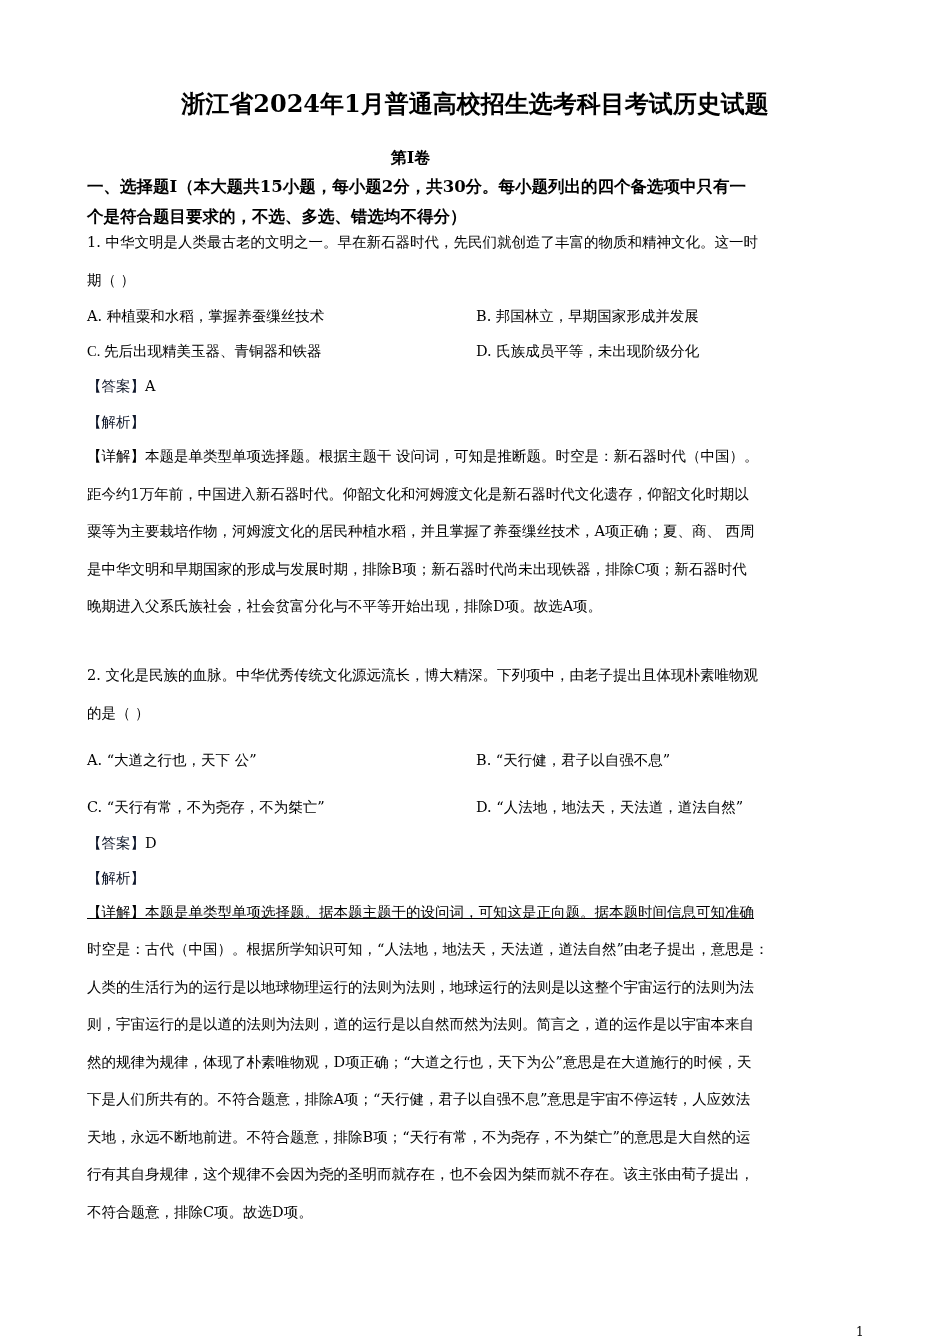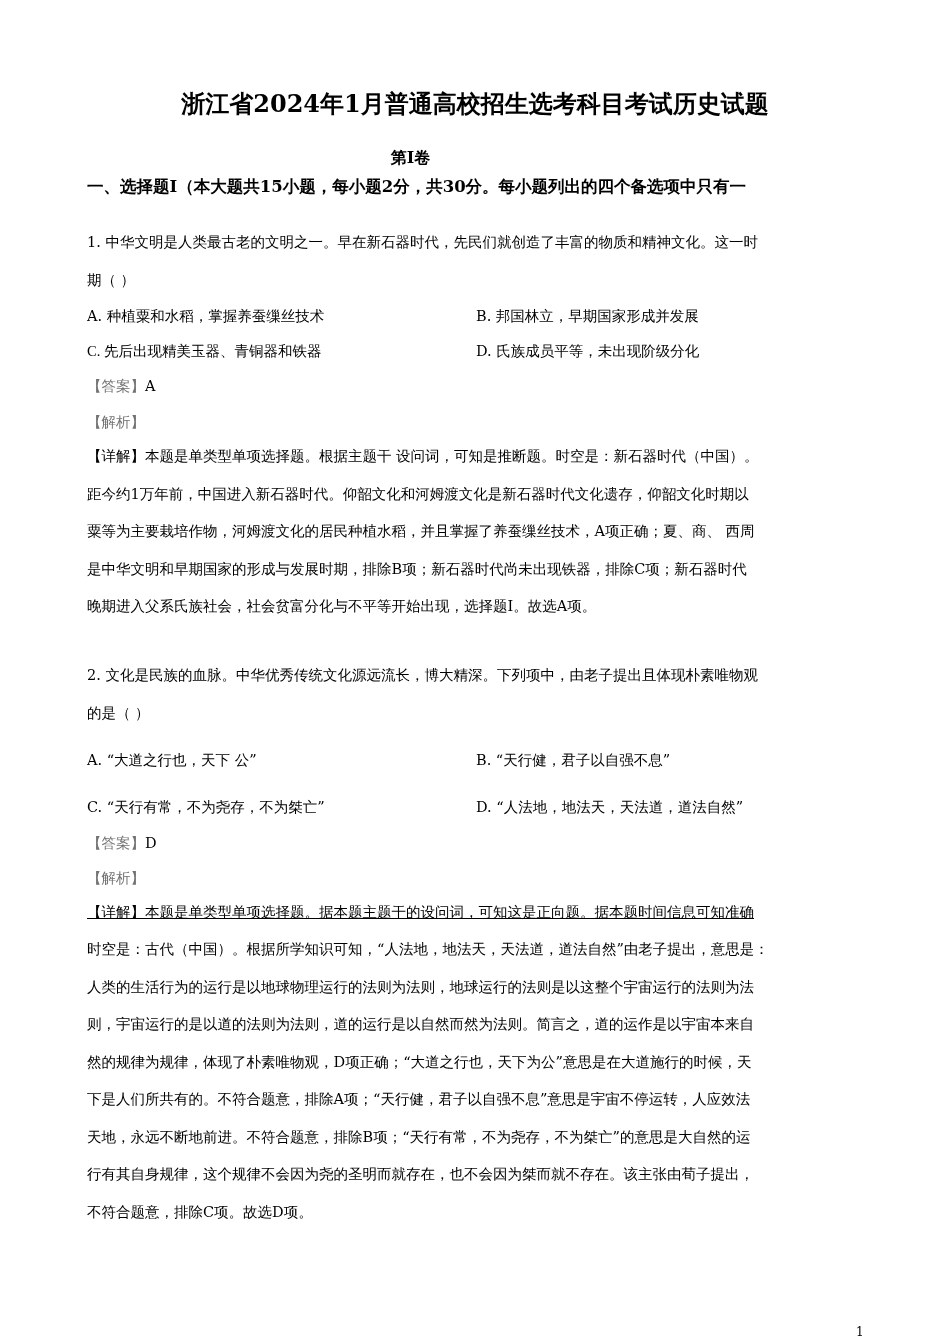--- a/index.html
+++ b/index.html
@@ -48,37 +48,38 @@
       font-weight: bold;
     }
     .line {
       left: 87px;
       font-size: 14.5px;
     }
     .opt {
       font-size: 14.5px;
     }
     .label-blue {
-      color: #737373;
+      color: #0f172a;
     }
     .page-number {
       left: 856px;
       top: 1325px;
       font-size: 12px;
     }
   </style>
 </head>
 <body>
 
 <div class="page">
 
   <div class="abs title">浙江省2024年1月普通高校招生选考科目考试历史试题</div>
   <div class="abs volume">第Ⅰ卷</div>
 
   <div class="abs section-line" style="top:176px;">一、选择题Ⅰ（本大题共15小题，每小题2分，共30分。每小题列出的四个备选项中只有一</div>
+  <div class="abs section-line" style="top:206px;">个是符合题目要求的，不选、多选、错选均不得分）</div>
 
   <div>
     <div class="abs line" style="top:233px;">1. 中华文明是人类最古老的文明之一。早在新石器时代，先民们就创造了丰富的物质和精神文化。这一时</div>
     <div class="abs line" style="top:271px;">期（    ）</div>
 
     <div class="abs opt" style="left:87px; top:307px;">A. 种植粟和水稻，掌握养蚕缫丝技术</div>
     <div class="abs opt" style="left:476px; top:307px;">B. 邦国林立，早期国家形成并发展</div>
     <div class="abs opt" style="left:87px; top:342px;font-family:Liberation Serif, serif;">C. 先后出现精美玉器、青铜器和铁器</div>
     <div class="abs opt" style="left:476px; top:342px;">D. 氏族成员平等，未出现阶级分化</div>
 
@@ -86,21 +87,21 @@
       <span class="label-blue">【答案】</span><span>A</span>
     </div>
     <div class="abs line label-blue" style="top:413px;">【解析】</div>
 
     <div class="abs line" style="top:447px;">
       <span>【详解】</span><span>本题是单类型单项选择题。根据主题干    设问词，可知是推断题。时空是：新石器时代（中国）。</span>
     </div>
     <div class="abs line" style="top:485px;text-align:center;">距今约1万年前，中国进入新石器时代。仰韶文化和河姆渡文化是新石器时代文化遗存，仰韶文化时期以</div>
     <div class="abs line" style="top:522px;">粟等为主要栽培作物，河姆渡文化的居民种植水稻，并且掌握了养蚕缫丝技术，A项正确；夏、商、 西周</div>
     <div class="abs line" style="top:560px;text-align:right;">是中华文明和早期国家的形成与发展时期，排除B项；新石器时代尚未出现铁器，排除C项；新石器时代</div>
-    <div class="abs line" style="top:597px;">晚期进入父系氏族社会，社会贫富分化与不平等开始出现，选择题Ⅰ。故选A项。</div>
+    <div class="abs line" style="top:597px;">晚期进入父系氏族社会，社会贫富分化与不平等开始出现，排除D项。故选A项。</div>
   </div>
 
   <div>
     <div class="abs line" style="top:666px;">2. 文化是民族的血脉。中华优秀传统文化源远流长，博大精深。下列项中，由老子提出且体现朴素唯物观</div>
     <div class="abs line" style="top:704px;">的是（    ）</div>
 
     <div class="abs opt" style="left:87px; top:751px;">A. “大道之行也，天下    公”</div>
     <div class="abs opt" style="left:476px; top:751px;">B. “天行健，君子以自强不息”</div>
     <div class="abs opt" style="left:87px; top:798px;">C. “天行有常，不为尧存，不为桀亡”</div>
     <div class="abs opt" style="left:476px; top:798px;">D. “人法地，地法天，天法道，道法自然”</div>

